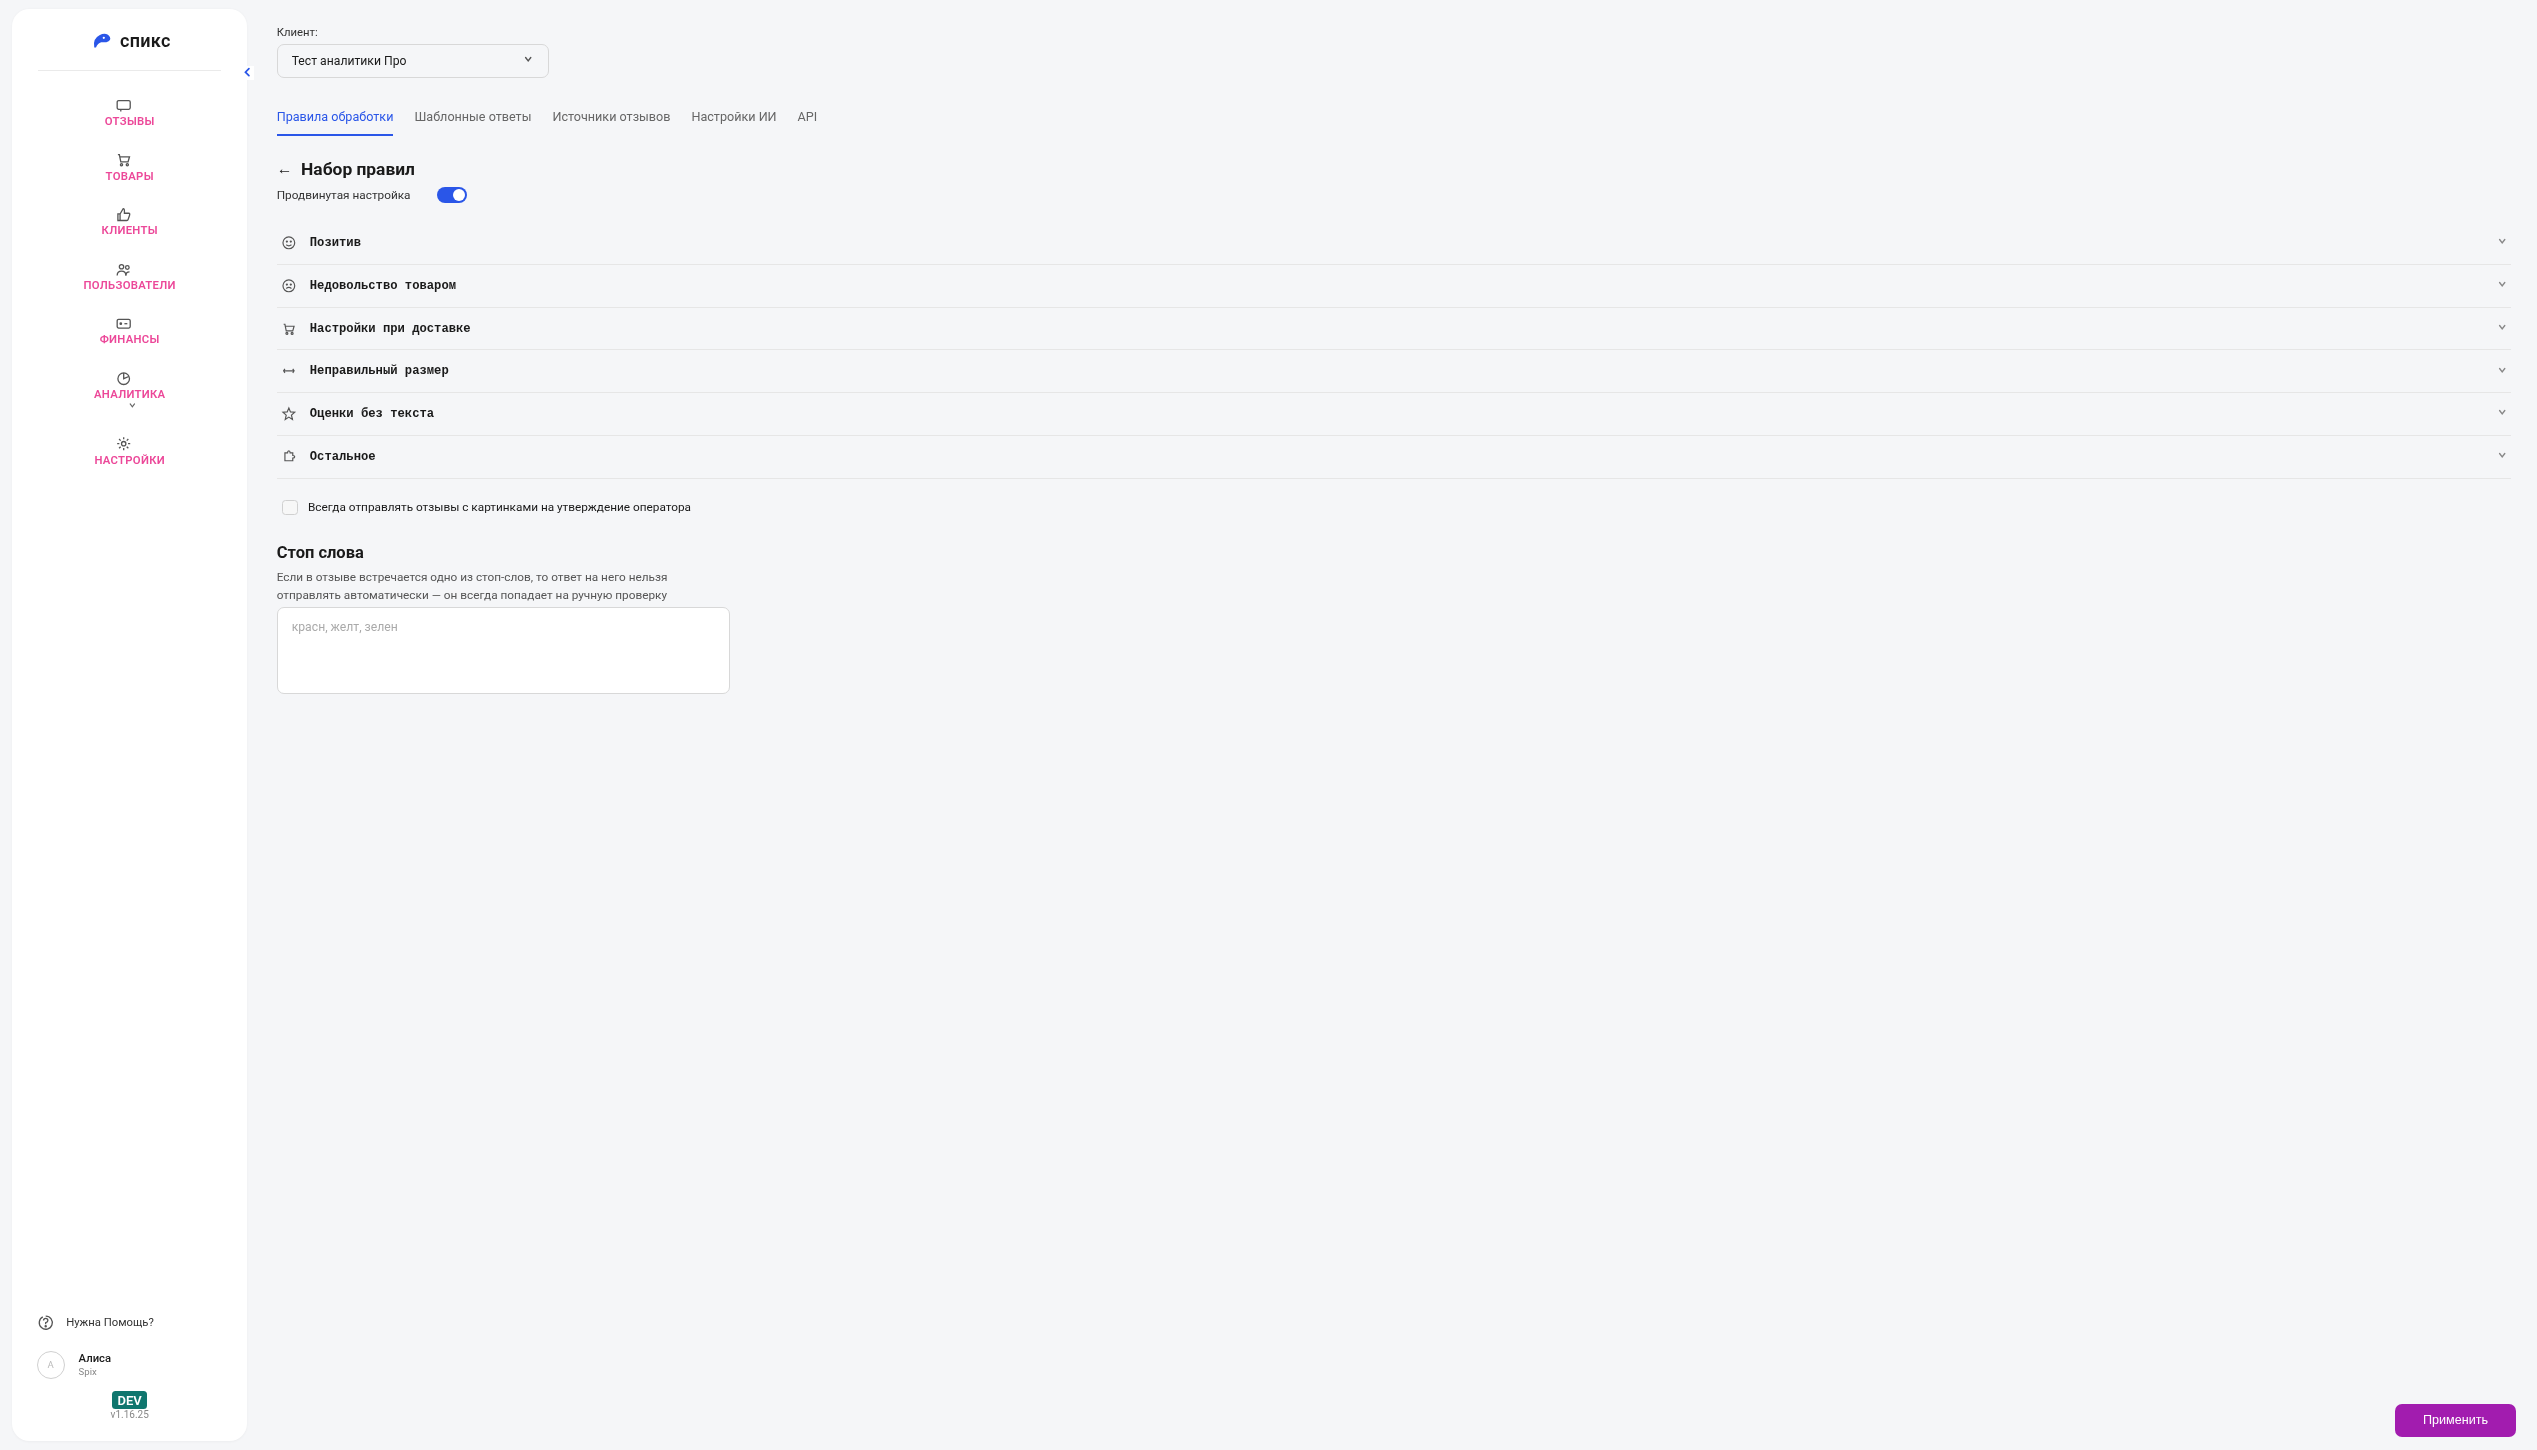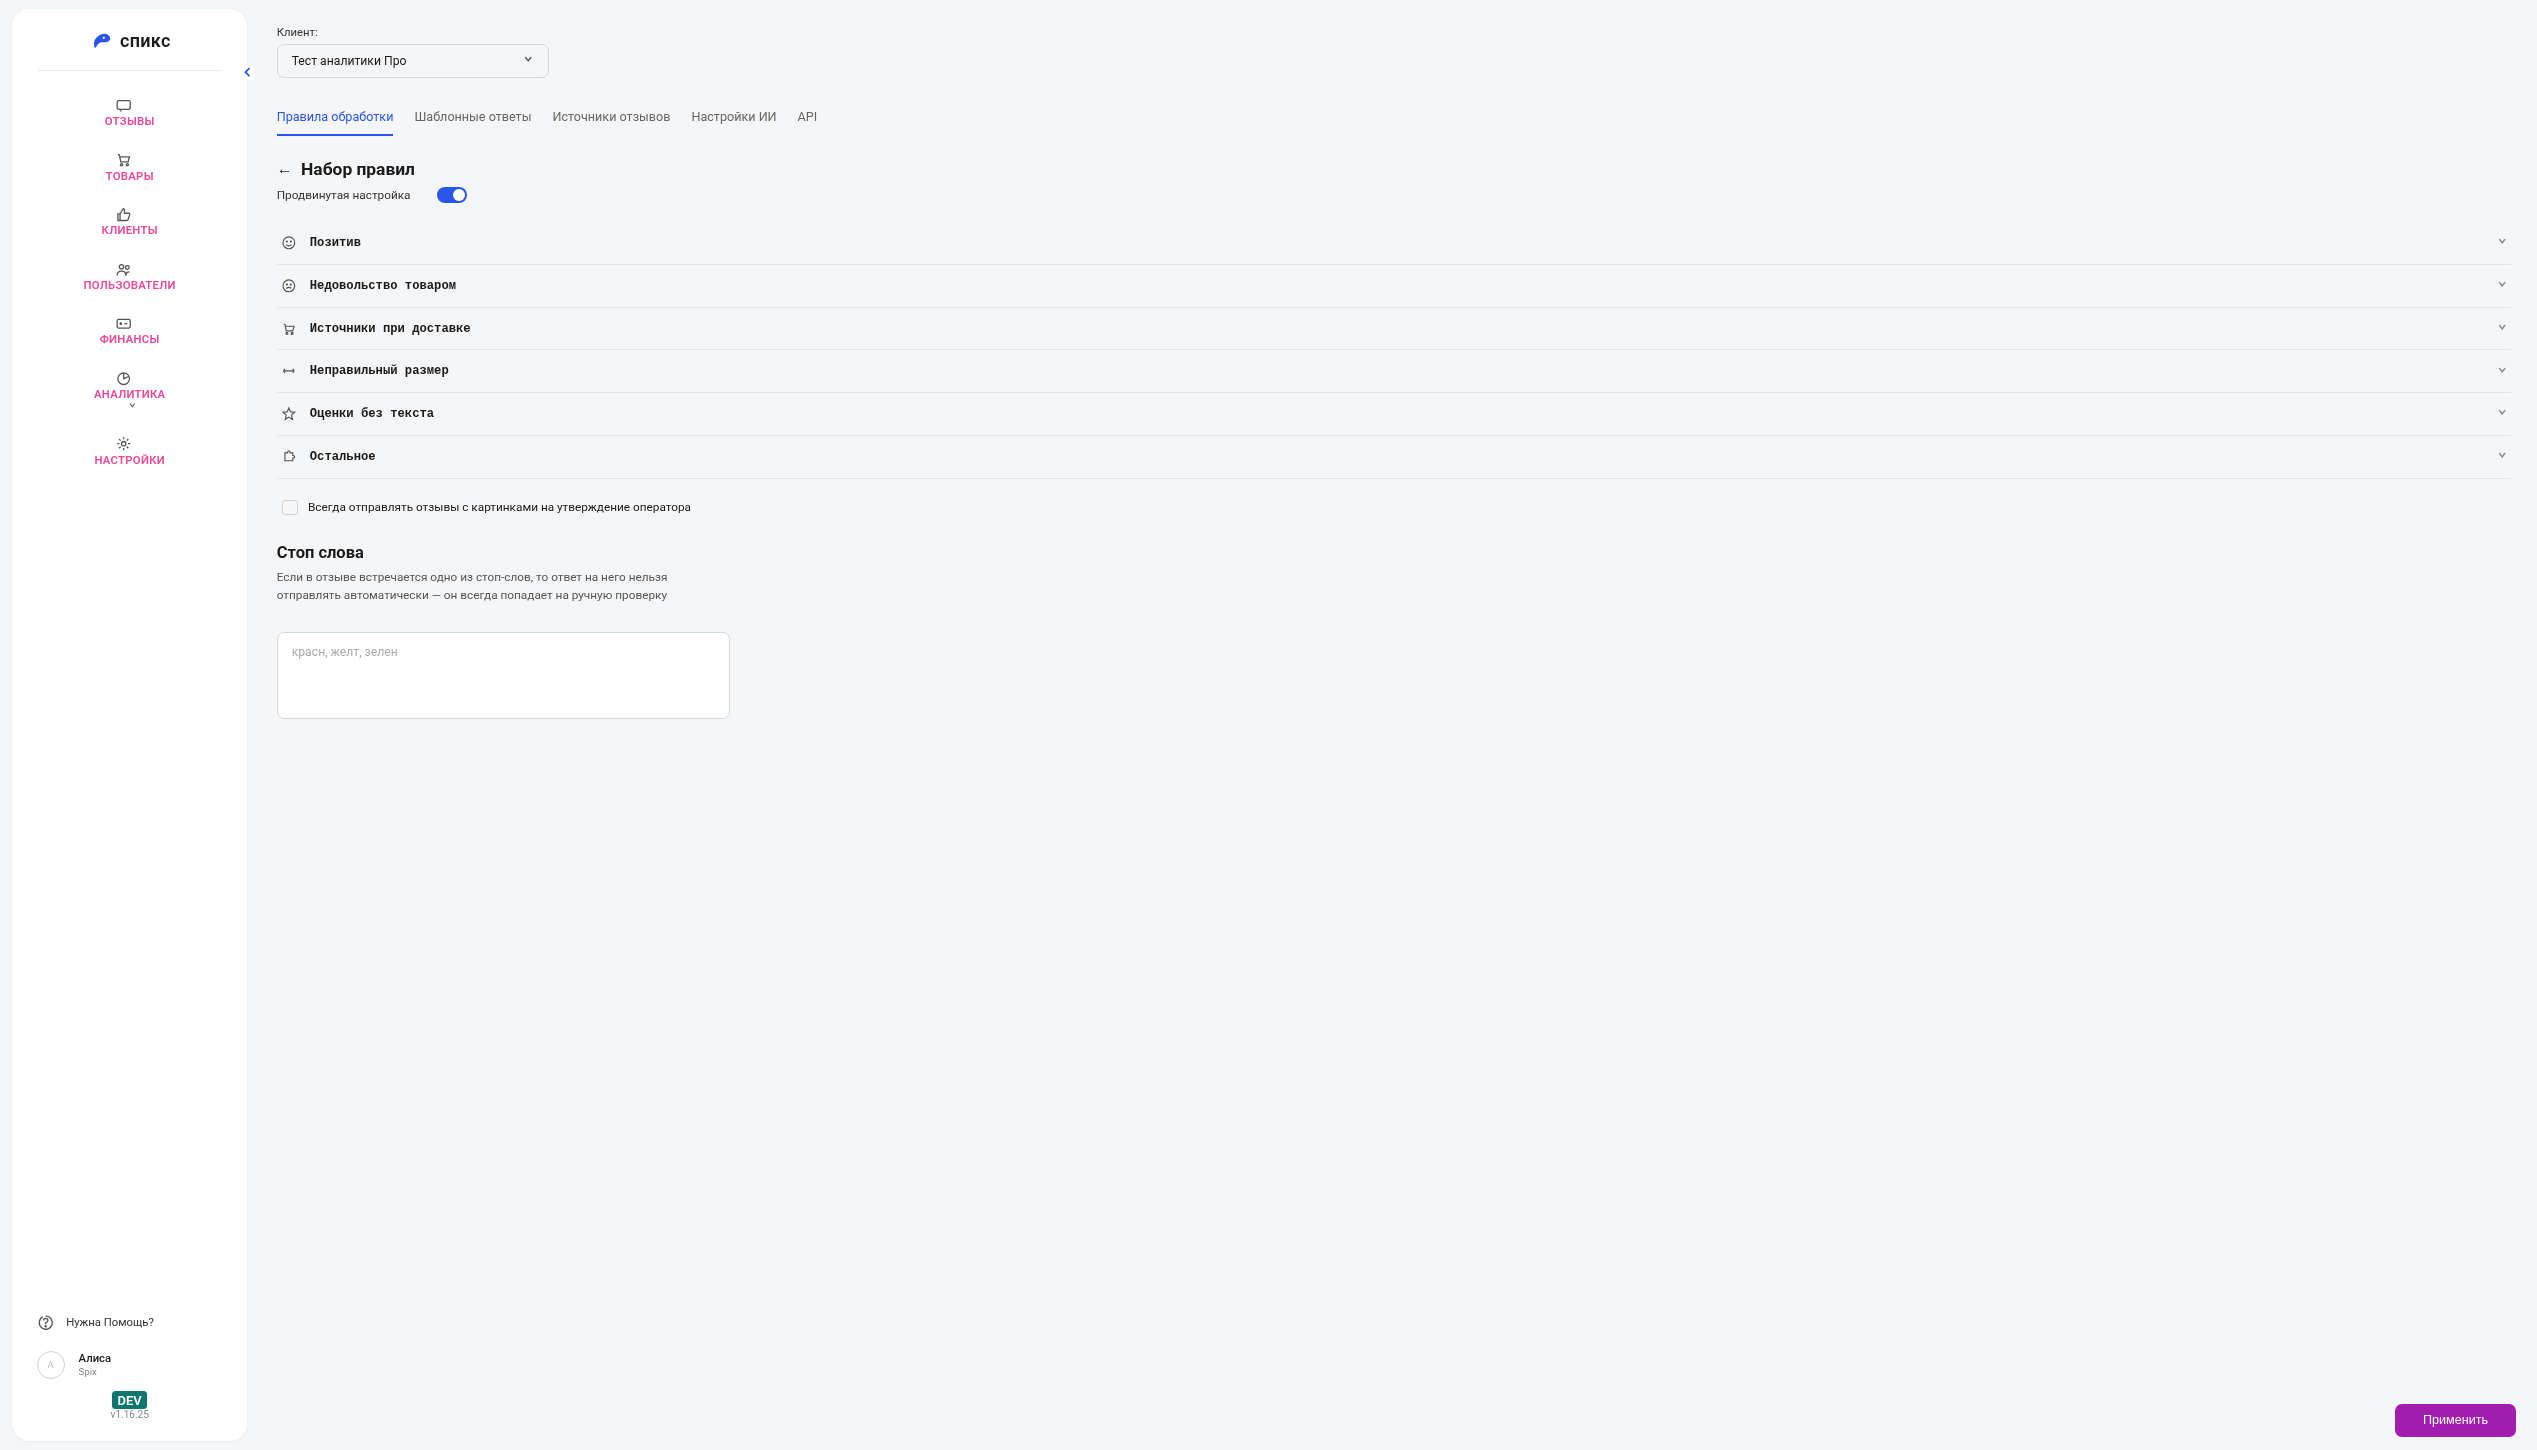--- a/index.html
+++ b/index.html
@@ -117,21 +117,21 @@
     .rule-row { display:flex; align-items:center; padding: 12.2px 3.5px; border-bottom: 0.9px solid #e6e6e6; cursor: pointer; }
     .rule-icon { width: 17.4px; height: 17.4px; margin-right: 12.2px; flex-shrink: 0; display:flex; align-items:center; justify-content:center; color:#555; }
     .rule-title { font-size: 12.2px; font-weight: 600; flex: 1; }
     .rule-chevron { color: #888; font-size: 11.3px; }
     .checkbox-row { display: flex; align-items: center; gap: 10.4px; margin-top: 17.4px; padding: 3.5px 5.2px; }
     .checkbox { width: 15.7px; height: 15.7px; border: 0.9px solid #d0d0d0; border-radius: 3.5px; background: #f7f7f7; cursor: pointer; }
     .checkbox-label { font-size: 11.8px; }
     .section-heading { font-size: 16.5px; font-weight: 700; margin-top: 24.4px; }
     .section-help { font-size: 11.8px; color: #555; margin-top: 7px; max-width: 453px; line-height: 1.5; }
     .stop-words-textarea {
-      margin-top: 27px;
+      margin-top: 2px;
       width: 453px;
       height: 87px;
       border: 0.9px solid #d8d8d8;
       border-radius: 7px;
       padding: 12.2px 14px;
       font-family: inherit;
       font-size: 12.2px;
       resize: none;
     }
     .stop-words-textarea::placeholder { color: #aaa; }
@@ -324,21 +324,21 @@
           </svg></span>
     </div>
     <div class="rule-row">
       <span class="rule-icon">
         <svg viewBox="0 0 24 24" width="15.7" height="15.7" fill="none" stroke="#555" stroke-width="1.8">
             <path d="M4 5 L6 5 L8 15 L18 15 L20 8 L7 8"></path>
             <circle cx="9" cy="19" r="1.5"></circle>
             <circle cx="17" cy="19" r="1.5"></circle>
           </svg>
       </span>
-      <span class="rule-title">Источники при доставке</span>
+      <span class="rule-title">Настройки при доставке</span>
       <span class="rule-chevron"><svg viewBox="0 0 12 12" width="10.4" height="10.4">
             <path d="M3 4 L6 8 L9 4" stroke="#888" stroke-width="1.6" fill="none" stroke-linecap="round"></path>
           </svg></span>
     </div>
     <div class="rule-row">
       <span class="rule-icon">
         <svg viewBox="0 0 24 24" width="15.7" height="15.7" fill="none" stroke="#555" stroke-width="1.8">
             <path d="M4 12 L20 12 M6 9 L4 12 L6 15 M18 9 L20 12 L18 15"></path>
           </svg>
       </span>

